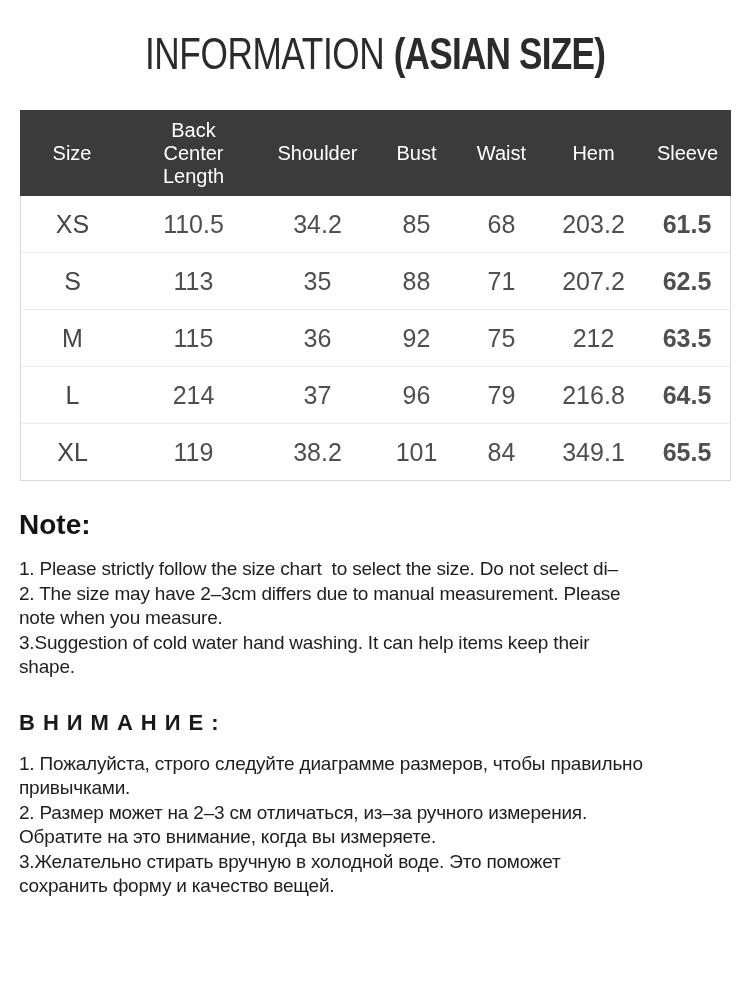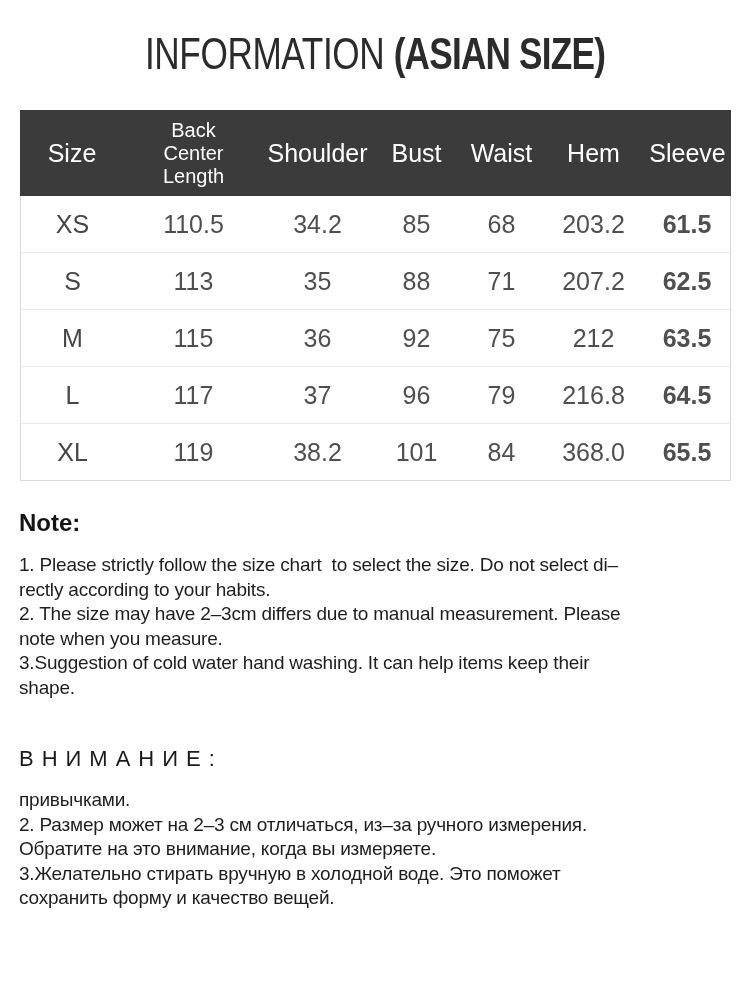--- a/index.html
+++ b/index.html
@@ -41,21 +41,21 @@
     width:711px;
     margin:30px auto 0;
     border-collapse:separate;
     border-spacing:0;
     table-layout:fixed;
   }
   thead th{
     background:var(--header_bg);
     color:var(--header_text);
     font-weight:normal;
-    font-size:25px;
+    font-size:20px;
     height:86px;
     text-align:center;
     vertical-align:middle;
   }
   thead th:nth-child(2){
     font-size:20px;
     line-height:23px;
     padding:8px 16px;
   }
   tbody td{
@@ -68,28 +68,28 @@
     background:#fff;
   }
   tbody td:first-child{border-left:1px solid var(--table_border);color:#464646;}
   tbody td:last-child{border-right:1px solid var(--table_border);font-weight:bold;}
   tbody tr:last-child td{border-bottom:1px solid var(--table_border);}
 
   
   .notes{margin:0 19px;color:var(--note_text);}
   .note-heading{
     margin-top:28px;
-    font-size:24px;
+    font-size:28px;
     font-weight:bold;
     color:#141414;
   }
   .note-heading.ru{
-    margin-top:46px;
+    margin-top:30px;
     font-size:22px;
-    font-weight:normal;
+    font-weight:bold;
     letter-spacing:8px;
     color:#1a1a1a;
   }
   .note-lines{margin-top:16px;}
   .note-line{
     font-size:19px;
     line-height:24.5px;
     letter-spacing:-0.2px;
     white-space:pre;
     color:var(--note_text);
@@ -147,52 +147,52 @@
           <td>M</td>
           <td>115</td>
           <td>36</td>
           <td>92</td>
           <td>75</td>
           <td>212</td>
           <td>63.5</td>
         </tr>
         <tr>
           <td>L</td>
-          <td>117</td>
+          <td>214</td>
           <td>37</td>
           <td>96</td>
           <td>79</td>
           <td>216.8</td>
           <td>64.5</td>
         </tr>
         <tr>
           <td>XL</td>
           <td>119</td>
           <td>38.2</td>
           <td>101</td>
           <td>84</td>
-          <td>368.0</td>
+          <td>349.1</td>
           <td>65.5</td>
         </tr>
       </tbody>
   </table>
 
   <div class="notes">
     <div class="note-heading">Note:</div>
     <div class="note-lines">
         <div class="note-line">1. Please strictly follow the size chart  to select the size. Do not select di–</div>
-        <div class="note-line">rectly according to your habits.</div>
         <div class="note-line">2. The size may have 2–3cm differs due to manual measurement. Please</div>
         <div class="note-line">note when you measure.</div>
         <div class="note-line">3.Suggestion of cold water hand washing. It can help items keep their</div>
         <div class="note-line">shape.</div>
       </div>
 
     <div class="note-heading ru">ВНИМАНИЕ:</div>
     <div class="note-lines">
+        <div class="note-line">1. Пожалуйста, строго следуйте диаграмме размеров, чтобы правильно</div>
         <div class="note-line">привычками.</div>
         <div class="note-line">2. Размер может на 2–3 см отличаться, из–за ручного измерения.</div>
         <div class="note-line">Обратите на это внимание, когда вы измеряете.</div>
         <div class="note-line">3.Желательно стирать вручную в холодной воде. Это поможет</div>
         <div class="note-line">сохранить форму и качество вещей.</div>
       </div>
   </div>
 
 </div>
 

